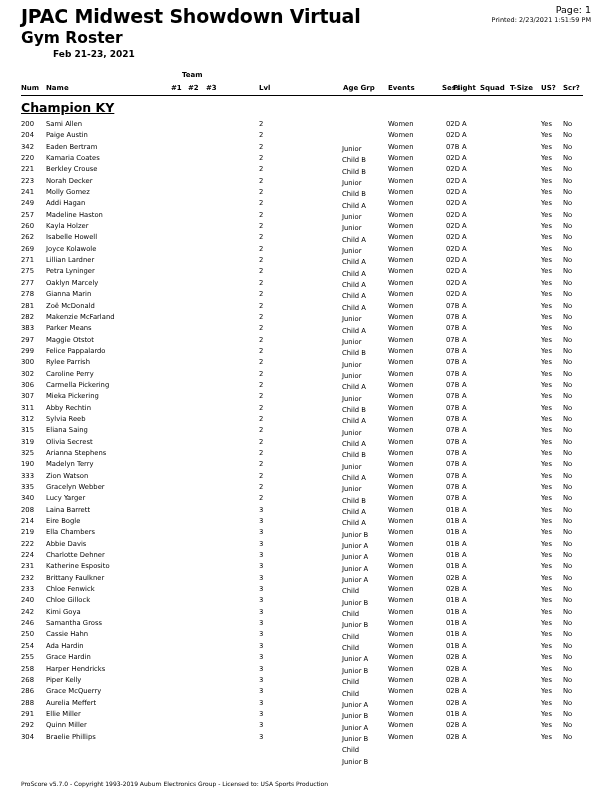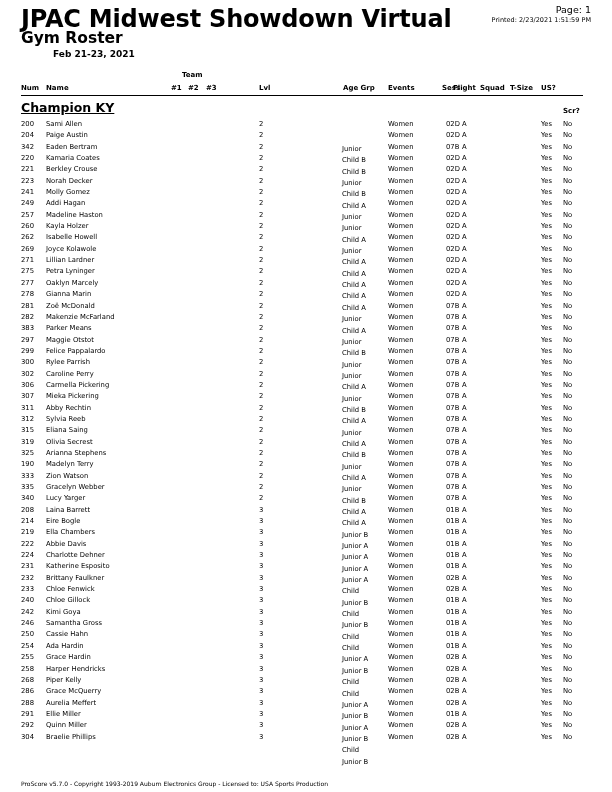--- a/index.html
+++ b/index.html
@@ -1,17 +1,17 @@
 <!DOCTYPE html>
 <html><head>
 <meta charset="utf-8">
 <style>
   html, body { margin: 0; padding: 0; background: #ffffff; }
   body { width: 612px; height: 792px; position: relative; overflow: hidden; font-family: "DejaVu Sans", sans-serif; color: #000; }
-  .title { position: absolute; left: 21px; top: 5px; font-size: 24px; font-weight: bold; letter-spacing: -0.2px; white-space: nowrap; }
+  .title { position: absolute; left: 21px; top: 5px; font-size: 19px; font-weight: bold; letter-spacing: -0.2px; white-space: nowrap; }
   .subtitle { position: absolute; left: 21px; top: 29px; font-size: 15.5px; font-weight: bold; white-space: nowrap; }
   .date { position: absolute; left: 21px; top: 49px; font-size: 9px; font-weight: bold; white-space: nowrap; margin-left: 32px; }
   .page { position: absolute; right: 21px; top: 4px; font-size: 9.5px; white-space: nowrap; }
   .printed { position: absolute; right: 21px; top: 16px; font-size: 6.5px; white-space: nowrap; }
   .hdr { position: absolute; font-size: 7px; font-weight: bold; white-space: nowrap; }
   .rule { position: absolute; left: 21px; width: 562px; top: 95px; height: 0; border-top: 1.5px solid #000; }
   .group { position: absolute; left: 21px; top: 100px; font-size: 12.5px; font-weight: bold; text-decoration: underline; white-space: nowrap; }
   .rows { position: absolute; left: 0; top: 120px; width: 564px; }
   .row { position: relative; height: 11.35px; font-size: 6.8px; white-space: nowrap; }
   .row span { position: absolute; top: 0; }
@@ -42,21 +42,21 @@
 <div class="hdr" style="left:188px; top:84px;">#2</div>
 <div class="hdr" style="left:206px; top:84px;">#3</div>
 <div class="hdr" style="left:259px; top:84px;">Lvl</div>
 <div class="hdr" style="left:343px; top:84px;">Age Grp</div>
 <div class="hdr" style="left:388px; top:84px;text-align:center;">Events</div>
 <div class="hdr" style="left:442px; top:84px;">Sess</div>
 <div class="hdr" style="left:453px; top:84px;">Flight</div>
 <div class="hdr" style="left:480px; top:84px;">Squad</div>
 <div class="hdr" style="left:510px; top:84px;">T-Size</div>
 <div class="hdr" style="left:541px; top:84px;">US?</div>
-<div class="hdr" style="left:563px; top:84px;margin-top:23px;">Scr?</div>
+<div class="hdr" style="left:563px; top:84px;">Scr?</div>
 <div class="rule"></div>
 
 <div class="group">Champion KY</div>
 
 <div class="rows" id="rows">
     <div class="row">
       <span class="c-num">200</span>
       <span class="c-name">Sami Allen</span>
       <span class="c-lvl">2</span>
       <span class="c-age">Junior</span>

